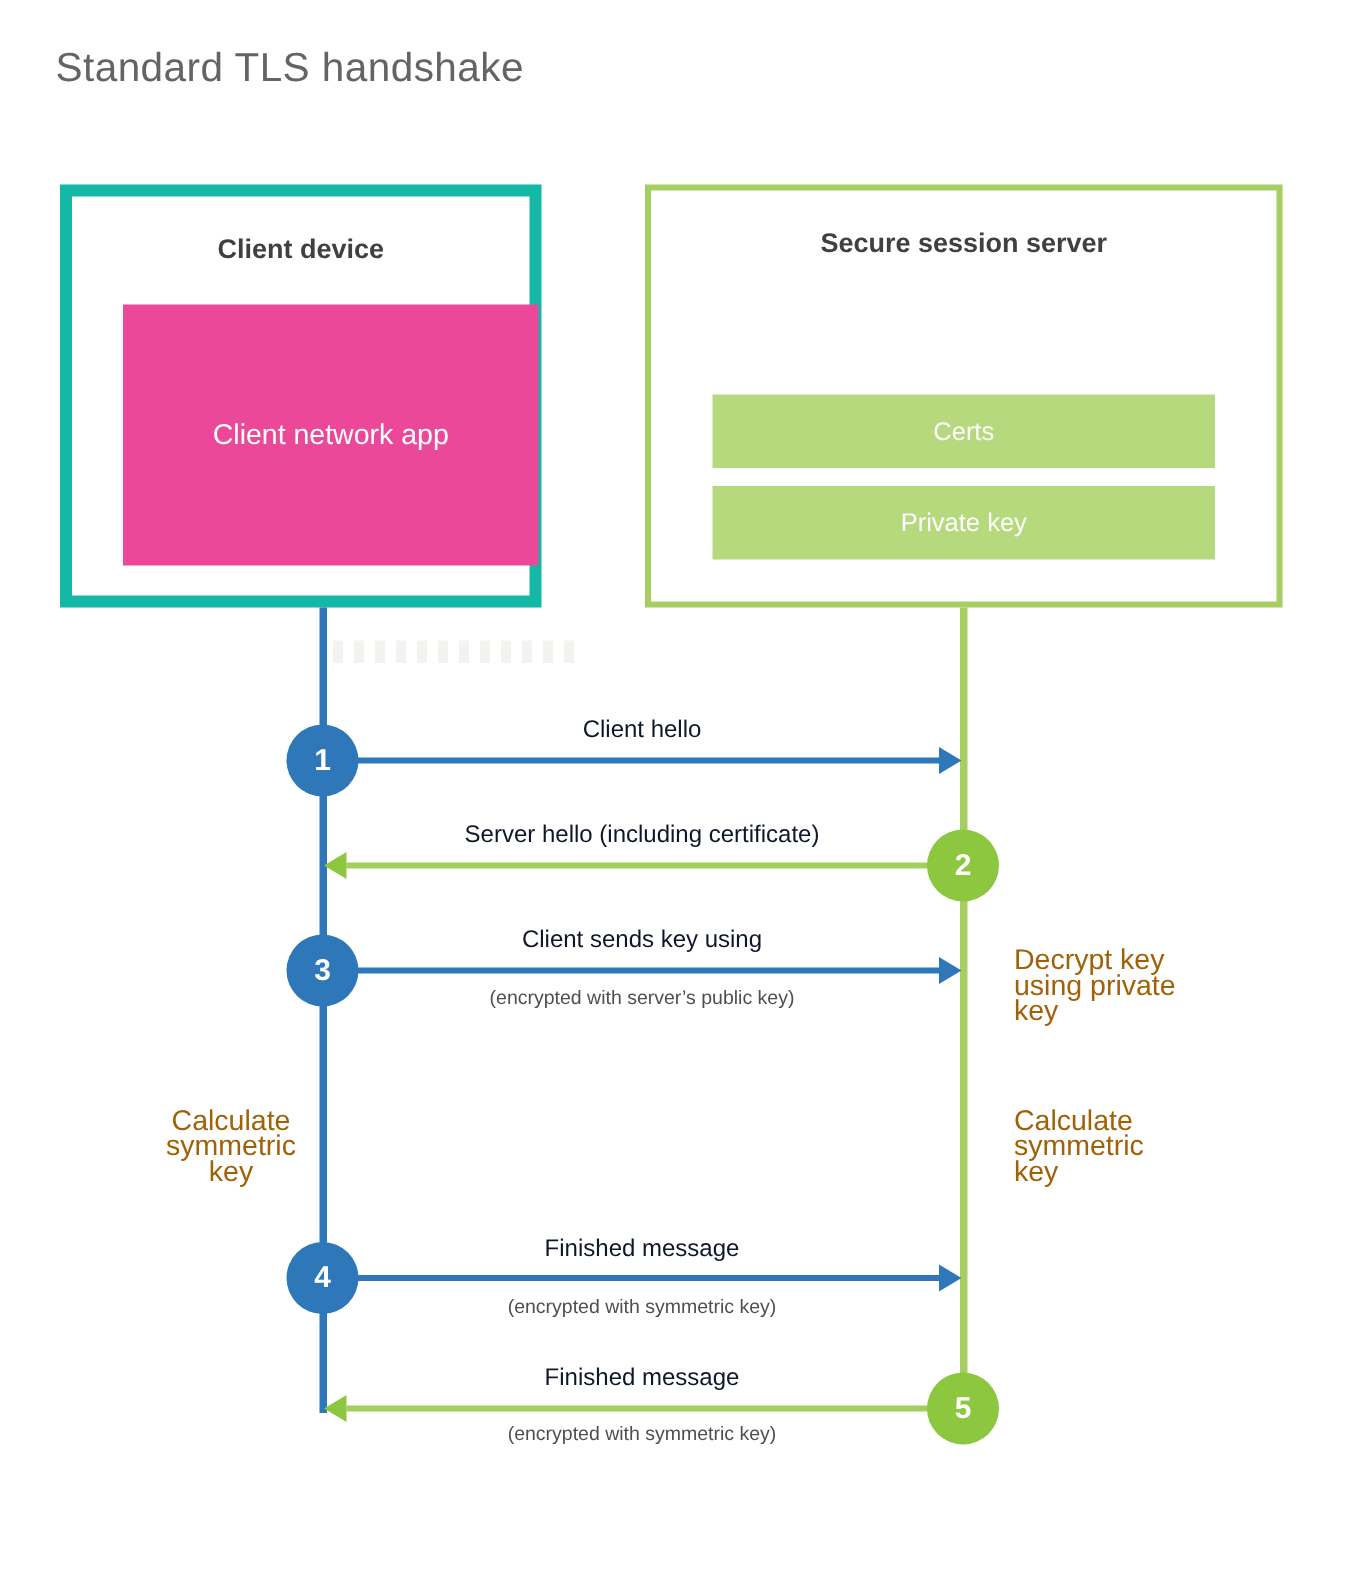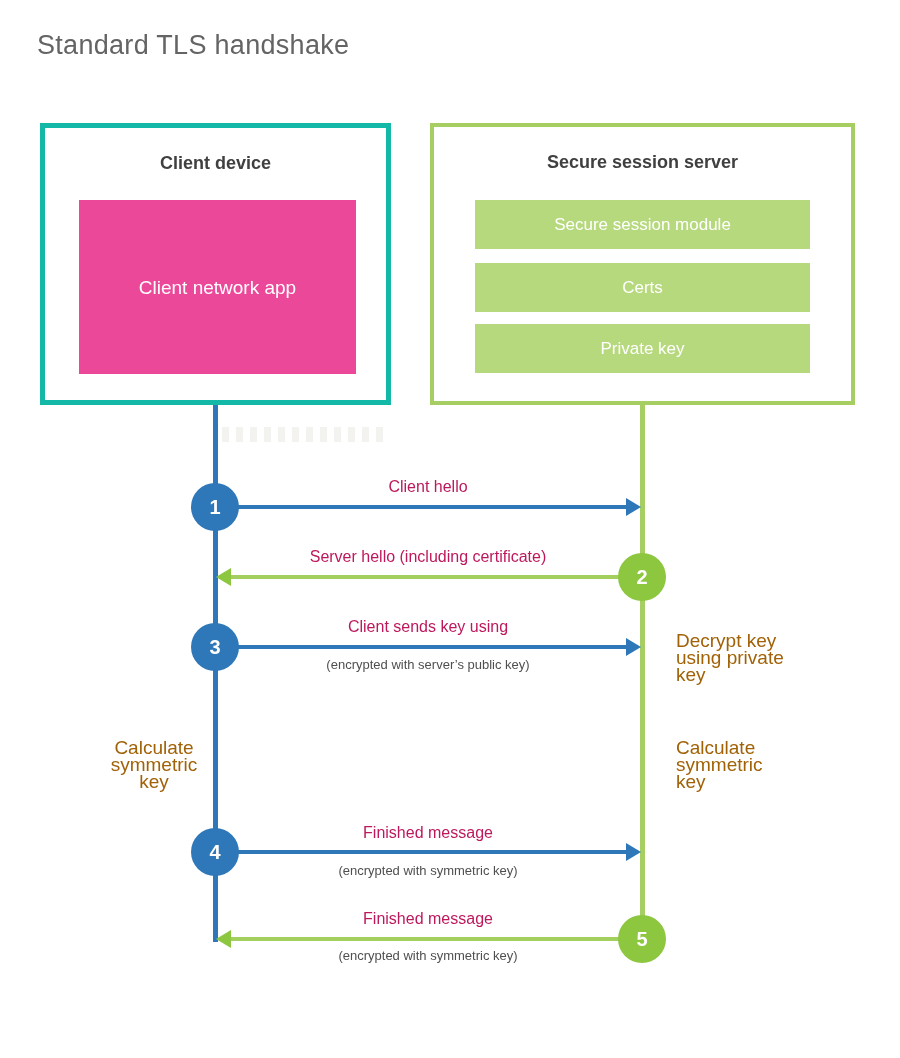--- a/index.html
+++ b/index.html
@@ -10,21 +10,21 @@
   }
   #canvas { position: absolute; left: 0; top: 0; width: 900px; height: 1058px; background: #ffffff; }
 
   .page-title {
     position: absolute; left: 37px; top: 30px;
     font-size: 27px; font-weight: 300; color: #646464; letter-spacing: 0.3px;
   }
 
   
   .entity-box { position: absolute; top: 123px; height: 282px; background: #ffffff; }
-  .client-box  { left: 40px;  width: 351px; border: 5px solid #14b8a6; }
+  .client-box  { left: 40px;  width: 321px; border: 8px solid #14b8a6; }
   .server-box  { left: 430px; width: 425px; border: 4px solid #a6ce63; }
   .entity-title {
     position: absolute; left: 0; right: 0; top: 25px; text-align: center;
     font-size: 18px; font-weight: bold; color: #404040;
   }
   .client-app {
     position: absolute; left: 34px; top: 72px; width: 277px; height: 174px;
     background: #ec4899; color: #ffffff; font-size: 19px; line-height: 27px;
     display: flex; align-items: center; justify-content: center; text-align: center;
     padding: 0 40px;
@@ -64,21 +64,21 @@
     position: absolute; width: 48px; height: 48px; border-radius: 50%;
     color: #ffffff; font-size: 20px; font-weight: bold;
     display: flex; align-items: center; justify-content: center; z-index: 3;
   }
   .step-circle.blue  { background: #2e77b8; }
   .step-circle.green { background: #8dc63f; }
 
   
   .msg-label {
     position: absolute; left: 248px; width: 360px; text-align: center;
-    font-size: 16px; color: #be185d; z-index: 4;
+    font-size: 16px; color: #0f172a; z-index: 4;
   }
   .msg-sublabel {
     position: absolute; left: 248px; width: 360px; text-align: center;
     font-size: 13px; color: #4f4f4f; z-index: 4;
   }
 
   
   .side-note { position: absolute; font-size: 19px; color: #a16207; line-height: 17px; z-index: 4; }
   .note-decrypt    { left: 676px; top: 632px; width: 130px; text-align: left; }
   .note-calc-left  { left: 104px; top: 739px; width: 100px; text-align: center; }
@@ -91,21 +91,20 @@
 
   <div class="page-title">Standard TLS handshake</div>
 
   <div class="entity-box client-box">
     <div class="entity-title">Client device</div>
     <div class="client-app">Client network app</div>
   </div>
 
   <div class="entity-box server-box">
     <div class="entity-title">Secure session server</div>
-    <div class="server-module m0">Secure session module</div>
     <div class="server-module m1">Certs</div>
     <div class="server-module m2">Private key</div>
   </div>
 
   <div class="lifeline client"></div>
   <div class="lifeline server"></div>
   <div class="ghost-row"></div>
 
   <div class="arrow-line blue" style="left:215px; top:505px; width:412px;"></div>
   <div class="arrow-head right" style="left:626px; top:498px;"></div>

